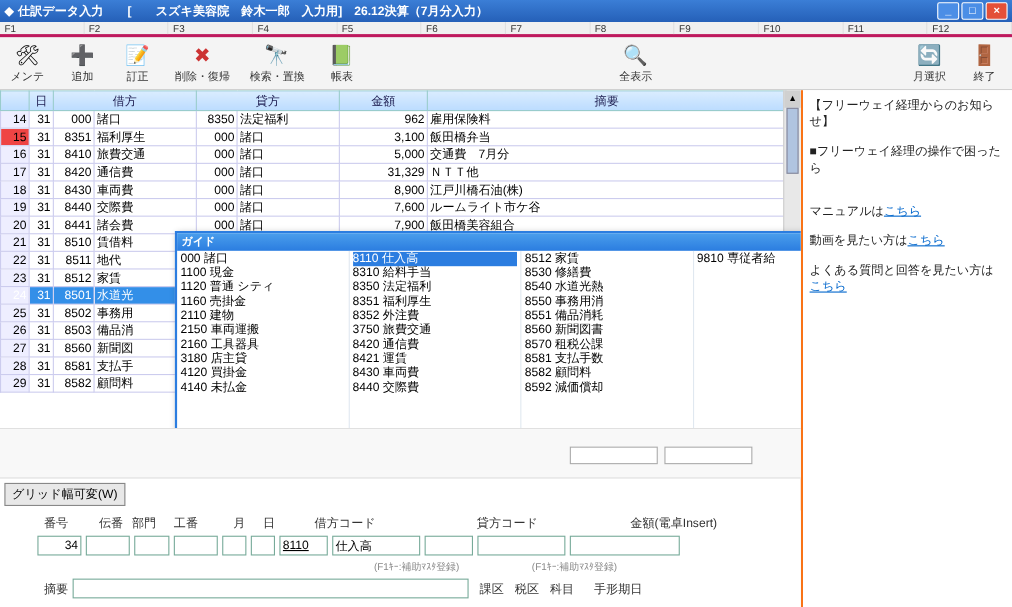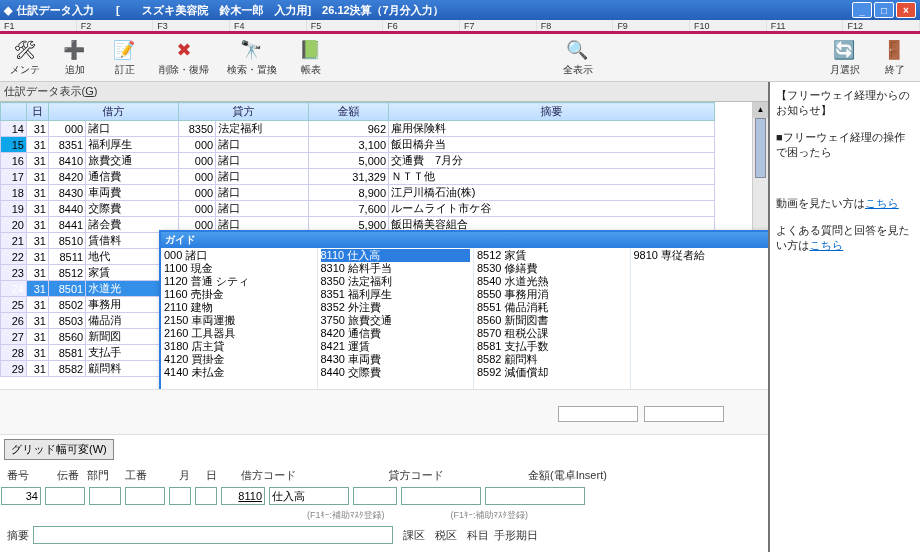--- a/index.html
+++ b/index.html
@@ -10,21 +10,21 @@
 .titlebar .winbtn.close{background:#e35038}
 .fkeys{display:flex;background:#f0f0f0;border-bottom:3px solid #be185d;height:14px}
 .fkeys div{flex:1;padding:1px 4px;font-size:9px;color:#333;border-right:1px solid #e0e0e0}
 .toolbar{display:flex;background:#f4f4f4;border-bottom:1px solid #ccc;height:48px;align-items:center}
 .toolbtn{display:flex;flex-direction:column;align-items:center;justify-content:center;padding:2px 8px;min-width:50px;height:46px;border:1px solid transparent;cursor:pointer}
 .toolbtn .ic{width:24px;height:24px;display:flex;align-items:center;justify-content:center;font-size:18px}
 .toolbtn .lb{font-size:10px;color:#333;margin-top:1px}
 .toolspacer{flex:1}
 .main{display:flex;height:470px}
 .leftpane{flex:1;display:flex;flex-direction:column;position:relative}
-.rightpane{width:152px;border-left:2px solid #737373;padding:6px;background:#fff;font-size:11px;color:#222}
+.rightpane{width:192px;border-left:2px solid #f97316;padding:6px;background:#fff;font-size:11px;color:#222}
 .rightpane a{color:#06c;text-decoration:underline}
 .gridhead-row{background:#e8e8e8;padding:2px 4px;border-bottom:1px solid #bbb;display:flex;align-items:center}
 .gridhead-row .u{text-decoration:underline}
 .acclink{color:#333;text-decoration:none;cursor:pointer}
 .grid{flex:1;overflow:hidden;position:relative;background:#fff}
 table.data{border-collapse:collapse;width:715px}
 table.data th{background:linear-gradient(#d9ecff,#bcdcff);border:1px solid #9cc;padding:1px 2px;font-weight:normal;color:#225;font-size:11px}
 table.data td{border:1px solid #cce;padding:0 2px;font-size:11px;height:14px;white-space:nowrap;overflow:hidden}
 table.data td.r{text-align:right}
 table.data tr.sel td{background:#338fe8;color:#fff}
@@ -32,21 +32,21 @@
 .vscroll .up,.vscroll .dn{height:16px;background:#d0d0d0;text-align:center;font-size:8px;line-height:16px}
 .vscroll .thumb{position:absolute;top:16px;left:2px;right:2px;height:60px;background:#b0c4e0;border:1px solid #889}
 .guide{position:absolute;left:159px;top:128px;width:630px;height:186px;border:2px solid #2b7de0;background:#fff;z-index:10;box-shadow:2px 2px 6px rgba(0,0,0,.3)}
 .guide .gt{background:linear-gradient(#4a9eec,#2b7de0);color:#fff;font-weight:bold;padding:1px 4px;font-size:10px}
 .guide .gbody{display:flex;height:168px;overflow:hidden}
 .guide .gcol{flex:1;padding:1px 3px;font-size:11px;line-height:13px;border-right:1px solid #e0e8f0}
 .guide .gcol div{white-space:nowrap;overflow:hidden;cursor:pointer}
 .guide .gcol div.gsel{background:#2b7de0;color:#fff}
 .guide .gcol.cat{background:#f7faff}
 .guide .gcol.cat .ghdr{background:#2b7de0;color:#fff;padding:0 2px;margin:-1px -3px 0 -3px}
-.bottomform{padding:4px 1px;background:#fff}
+.bottomform{padding:4px 34px;background:#fff}
 .bottomform .row{display:flex;align-items:center;margin-bottom:4px;gap:4px}
 .bottomform label{font-size:11px;color:#333;margin-left:6px}
 .bottomform input[type=text]{border:1px solid #7a9;height:18px;padding:0 2px;font-size:11px}
 .hint{font-size:9px;color:#888;margin-left:2px}
 .gridbtn{border:1px solid #888;background:#e8e8e8;padding:2px 6px;font-size:11px;cursor:pointer;margin:4px}
 .blankstrip{height:46px;background:#f8f8f8;border-top:1px solid #e0e0e0;border-bottom:1px solid #e0e0e0}
 .tinyinputs{position:absolute;right:44px;top:324px;display:flex;gap:6px}
 .tinyinputs input{width:80px;height:16px;border:1px solid #aaa}
 </style>
 </head>
@@ -112,25 +112,20 @@
       <span class="lb">月選択</span>
     </div>
   <div class="toolbtn">
       <span class="ic">🚪</span>
       <span class="lb">終了</span>
     </div>
 </div>
 
 <div class="main">
   <div class="leftpane">
-    <div class="gridhead-row">
-      <span class="acclink">
-        <span>仕訳データ表示</span>(<span class="u">G</span>)
-      </span>
-    </div>
     <div class="grid">
       <table class="data" id="datagrid">
           <tbody>
             <tr>
               <th style="width:26px"></th>
               <th style="width:22px">日</th>
               <th colspan="2" style="width:130px">借方</th>
               <th colspan="2" style="width:130px">貸方</th>
               <th style="width:80px">金額</th>
               <th>摘要</th>
@@ -139,21 +134,21 @@
               <td class="r" style="background:#eef">14</td>
               <td class="r">31</td>
               <td class="r" style="width:36px">000</td>
               <td style="width:90px">諸口</td>
               <td class="r" style="width:36px">8350</td>
               <td style="width:90px">法定福利</td>
               <td class="r">962</td>
               <td>雇用保険料</td>
             </tr>
             <tr class="">
-              <td class="r" style="background:#0ea5e9">15</td>
+              <td class="r" style="background:#ef4444">15</td>
               <td class="r">31</td>
               <td class="r" style="width:36px">8351</td>
               <td style="width:90px">福利厚生</td>
               <td class="r" style="width:36px">000</td>
               <td style="width:90px">諸口</td>
               <td class="r">3,100</td>
               <td>飯田橋弁当</td>
             </tr>
             <tr class="">
               <td class="r" style="background:#eef">16</td>
@@ -195,21 +190,21 @@
               <td class="r">7,600</td>
               <td>ルームライト市ケ谷</td>
             </tr>
             <tr class="">
               <td class="r" style="background:#eef">20</td>
               <td class="r">31</td>
               <td class="r" style="width:36px">8441</td>
               <td style="width:90px">諸会費</td>
               <td class="r" style="width:36px">000</td>
               <td style="width:90px">諸口</td>
-              <td class="r">5,900</td>
+              <td class="r">7,900</td>
               <td>飯田橋美容組合</td>
             </tr>
             <tr class="">
               <td class="r" style="background:#eef">21</td>
               <td class="r">31</td>
               <td class="r" style="width:36px">8510</td>
               <td style="width:90px">賃借料</td>
               <td class="r" style="width:36px">000</td>
               <td style="width:90px">諸口</td>
               <td class="r">59,955</td>
@@ -358,54 +353,54 @@
     <div><button class="gridbtn">グリッド幅可変(W)</button></div>
 
     <div class="bottomform">
       <div class="row">
         <label>番号</label>
         <label style="margin-left:24px">伝番</label>
         <label style="margin-left:4px">部門</label>
         <label style="margin-left:12px">工番</label>
         <label style="margin-left:28px">月</label>
         <label style="margin-left:12px">日</label>
-        <label style="margin-left:20px">借方コード</label>
+        <label style="margin-left:32px">借方コード</label>
         <label style="margin-left:88px">貸方コード</label>
         <label style="margin-left:80px">金額(電卓Insert)</label>
       </div>
       <div class="row">
         <input type="text" style="width: 40px; text-align: right;" value="34">
         <input type="text" style="width: 40px;">
         <input type="text" style="width: 32px;">
         <input type="text" style="width: 40px;">
         <input type="text" style="width: 22px;">
         <input type="text" style="width: 22px;">
-        <input type="text" style="width: 44px; text-align: right; text-decoration: underline;" value="8110">
+        <input type="text" style="width: 44px;  text-decoration: underline;" value="8110">
         <input type="text" style="width: 80px;" value="仕入高">
         <input type="text" style="width: 44px;">
         <input type="text" style="width: 80px;">
         <input type="text" style="width: 100px;">
       </div>
       <div class="row">
         <span style="width:300px"></span>
         <span class="hint">(F1ｷｰ:補助ﾏｽﾀ登録)</span>
         <span style="width:56px"></span>
         <span class="hint">(F1ｷｰ:補助ﾏｽﾀ登録)</span>
       </div>
       <div class="row">
         <label>摘要</label>
         <input type="text" style="width: 360px;">
         <label>課区</label>
         <label>税区</label>
         <label>科目</label>
-        <label style="margin-left:1px">手形期日</label>
+        <label style="margin-left:14px">手形期日</label>
       </div>
     </div>
   </div>
 
   <div class="rightpane">
     <div>【フリーウェイ経理からのお知らせ】</div><br>
     <div>■フリーウェイ経理の操作で困ったら</div><br><br>
-    <br>
+    <div><span>マニュアルは</span><a href="#">こちら</a></div><br>
     <div><span>動画を見たい方は</span><a href="#">こちら</a></div><br>
     <div><span>よくある質問と回答を見たい方は</span><a href="#">こちら</a></div>
   </div>
 </div>
 
 </body></html>

